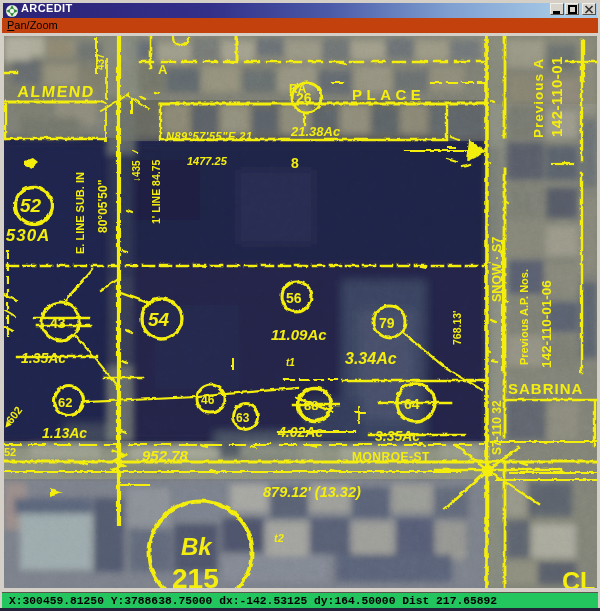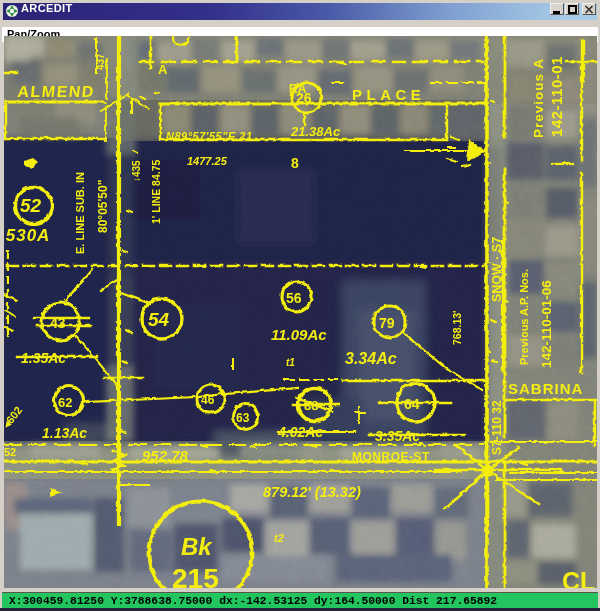--- a/index.html
+++ b/index.html
@@ -3,21 +3,21 @@
 <meta charset="utf-8">
 <style>
 html,body{margin:0;padding:0;background:#d4d0c8;width:600px;height:611px;overflow:hidden;}
 *{box-sizing:border-box;}
 #win{position:absolute;left:0;top:0;width:600px;height:611px;background:#d4d0c8;font-family:"Liberation Sans",sans-serif;}
 #titlebar{position:absolute;left:3px;top:3px;width:594px;height:17px;background:linear-gradient(90deg,#2b2376 0%,#33308a 35%,#4a5aa8 55%,#7e9fd0 75%,#a8cce8 95%);}
 #titletext{position:absolute;left:21px;top:2px;color:#fff;font-size:11px;font-weight:bold;letter-spacing:0.4px;}
 .tbtn{position:absolute;top:2.5px;width:14px;height:12.5px;background:#d8d4cc;border:1px solid;border-color:#f0efe8 #55514a #55514a #f0efe8;font-size:9px;line-height:10px;text-align:center;color:#000;}
 #statusbar{position:absolute;left:2px;top:592px;width:596px;height:16px;background:#22c55e;border-top:1px solid #5a564e;}
 #statustext{position:absolute;left:7px;top:2px;font-family:"Liberation Mono",monospace;font-size:11.3px;font-weight:bold;color:#000;white-space:pre;}
-#menubar{position:absolute;left:2px;top:27px;width:596px;height:15px;background:#ffffff;font-weight:bold;}
+#menubar{position:absolute;left:2px;top:18px;width:596px;height:15px;background:#c2410c;}
 #menutext{position:absolute;left:5px;top:1px;font-size:11px;color:#000;}
 #botedge{position:absolute;left:0;top:608px;width:600px;height:3px;background:#23233a;}
 #mapwrap{position:absolute;left:4px;top:36px;width:593px;height:552px;background:#20244a;}
 </style>
 </head>
 <body>
 <div id="win">
 
 <div id="titlebar"></div>
 

